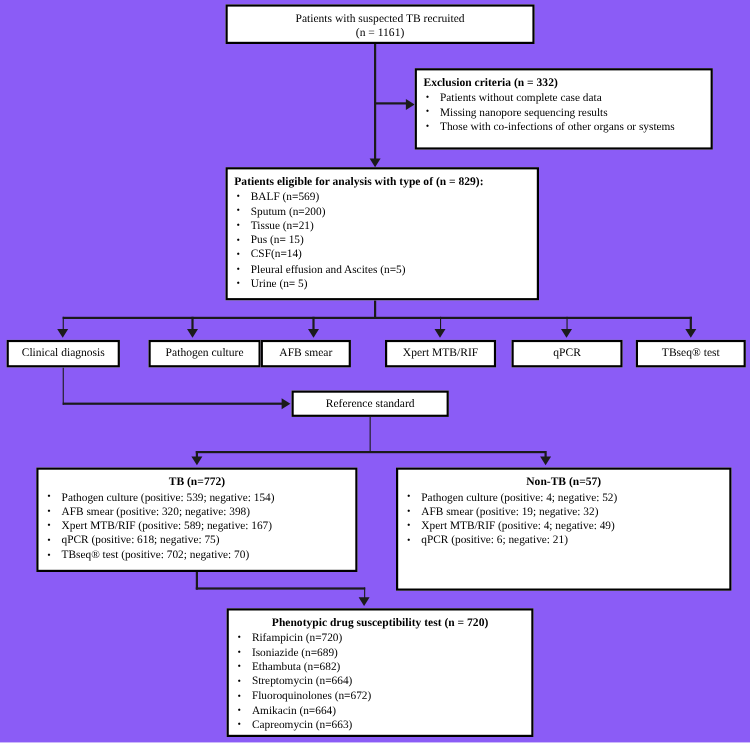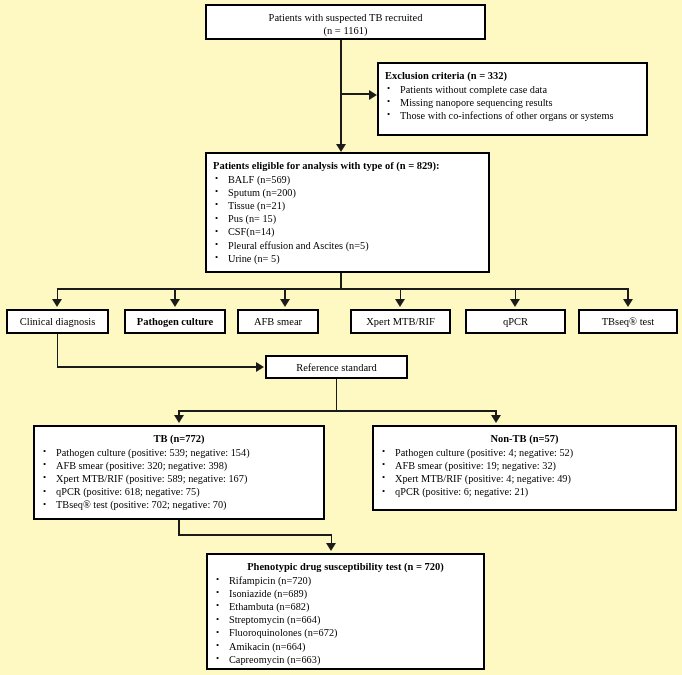--- a/index.html
+++ b/index.html
@@ -9,21 +9,21 @@
     background: #ffffff;
   }
   body {
     font-family: "Liberation Serif", "DejaVu Serif", serif;
     color: #000000;
   }
   #canvas {
     position: relative;
     width: 682px;
     height: 675px;
-    background: #fef9c3;
+    background: #8b5cf6;
     overflow: hidden;
   }
   
   .box {
     position: absolute;
     box-sizing: border-box;
     border: 1.6px solid #000;
     background: #fff;
     z-index: 3;
   }
@@ -111,23 +111,22 @@
   }
   #box-refstd {
     left: 265px; top: 355px; width: 143px; height: 24px;
     display: flex; align-items: center; justify-content: center;
   }
   #box-tb {
     left: 33px; top: 425px; width: 292px; height: 95px;
     padding: 5px 6px 0 6px;
   }
   #box-nontb {
-    left: 360px; top: 425px; width: 305px; height: 86px;
-    padding: 5px 6px 0 6px;
-    margin-left: 12px;
+    left: 360px; top: 425px; width: 305px; height: 112px;
+    padding: 5px 6px 0 6px;
   }
   #box-dst {
     left: 206px; top: 553px; width: 279px; height: 117px;
     padding: 5px 6px 0 6px;
   }
 </style>
 </head>
 <body>
 
 <div id="canvas">
@@ -177,21 +176,21 @@
   <div class="ln vln" style="left:399.6px; top:288px; height:13px;"></div>
   <div class="arrow-down" style="left:395.2px; top:299px;"></div>
   <div class="ln vln" style="left:514.6px; top:288px; height:13px;"></div>
   <div class="arrow-down" style="left:510.2px; top:299px;"></div>
   <div class="ln vln" style="left:627.4px; top:288px; height:13px;"></div>
   <div class="arrow-down" style="left:623px;   top:299px;"></div>
 
   <div class="box thick method-box" style="left:6px; width:103px;">
     <span class="center-label">Clinical diagnosis</span>
   </div>
-  <div class="box thick method-box" style="left:124px; width:102px;font-weight:bold;">
+  <div class="box thick method-box" style="left:135px; width:102px;">
     <span class="center-label">Pathogen culture</span>
   </div>
   <div class="box thick method-box" style="left:237px; width:82px;">
     <span class="center-label">AFB smear</span>
   </div>
   <div class="box thick method-box" style="left:350px; width:101px;">
     <span class="center-label">Xpert MTB/RIF</span>
   </div>
   <div class="box thick method-box" style="left:465px; width:101px;align-items:center;">
     <span class="center-label">qPCR</span>

